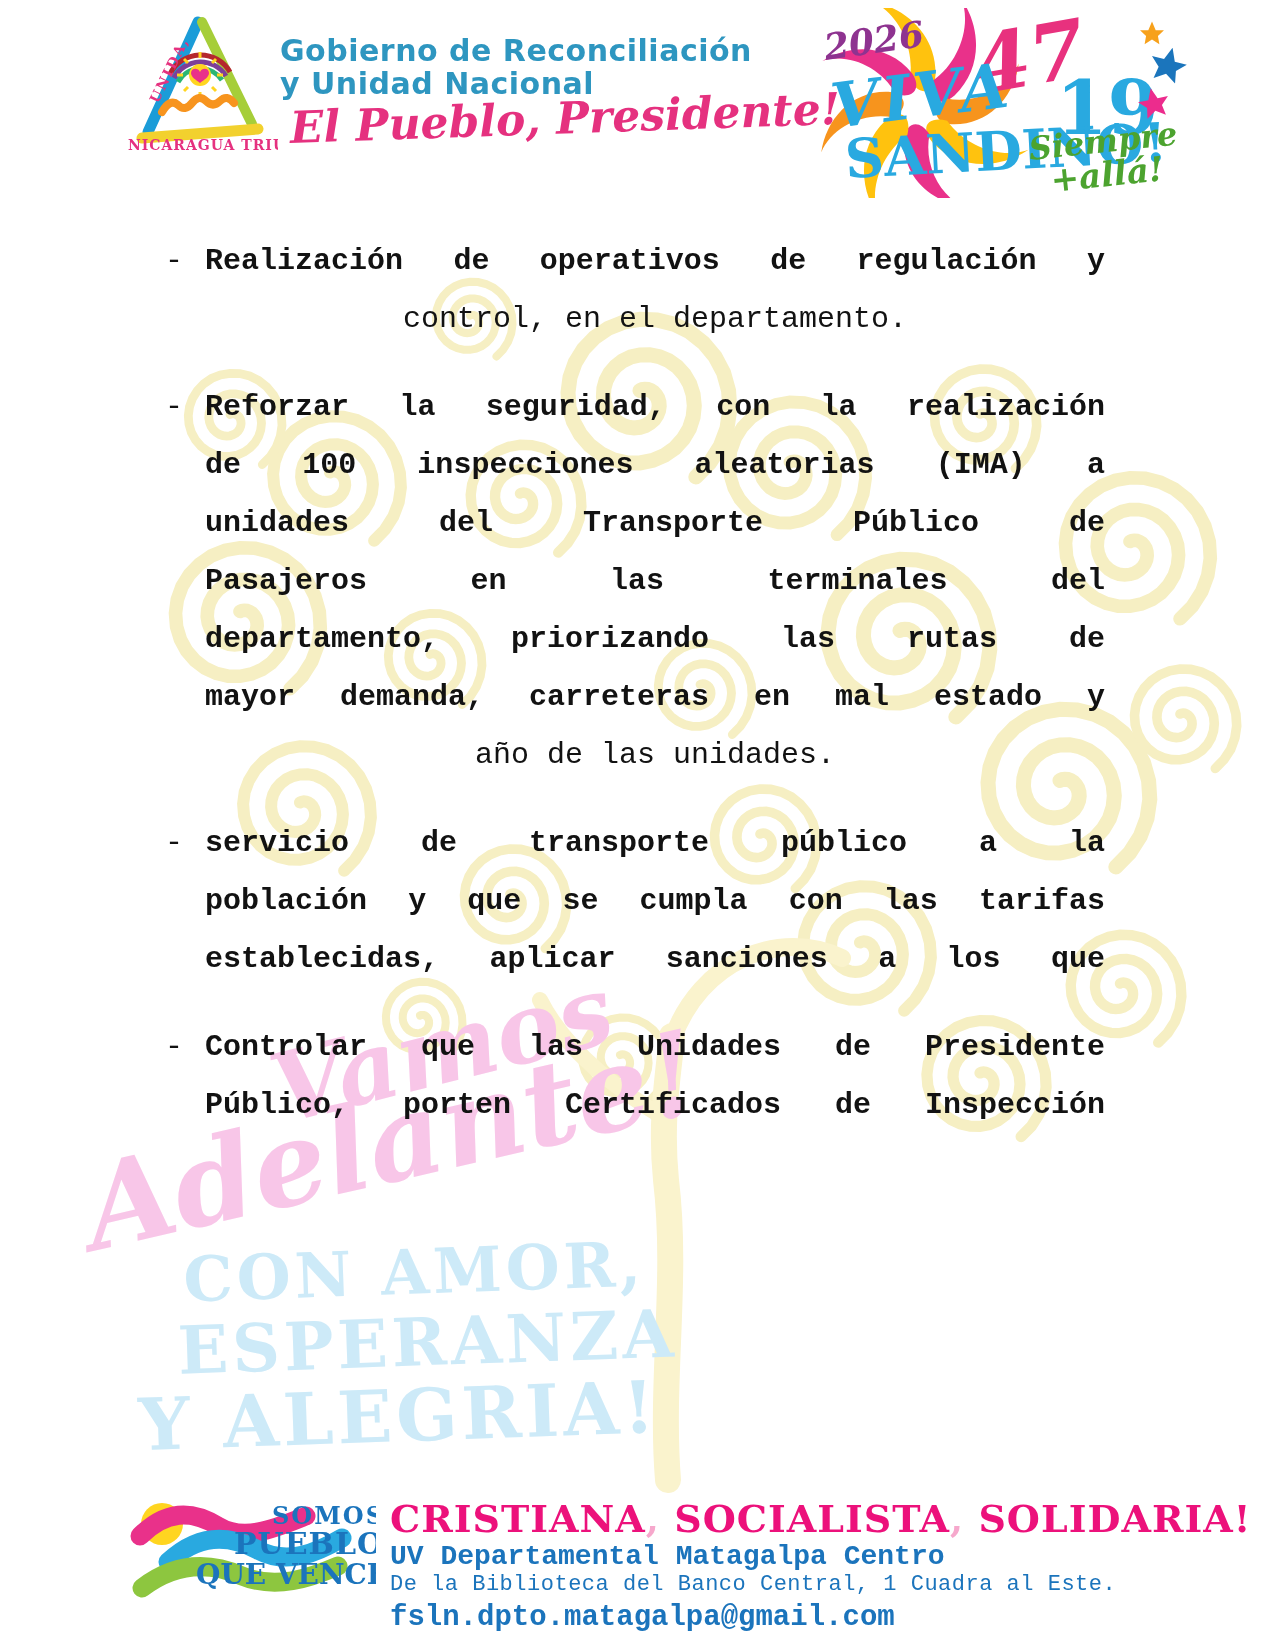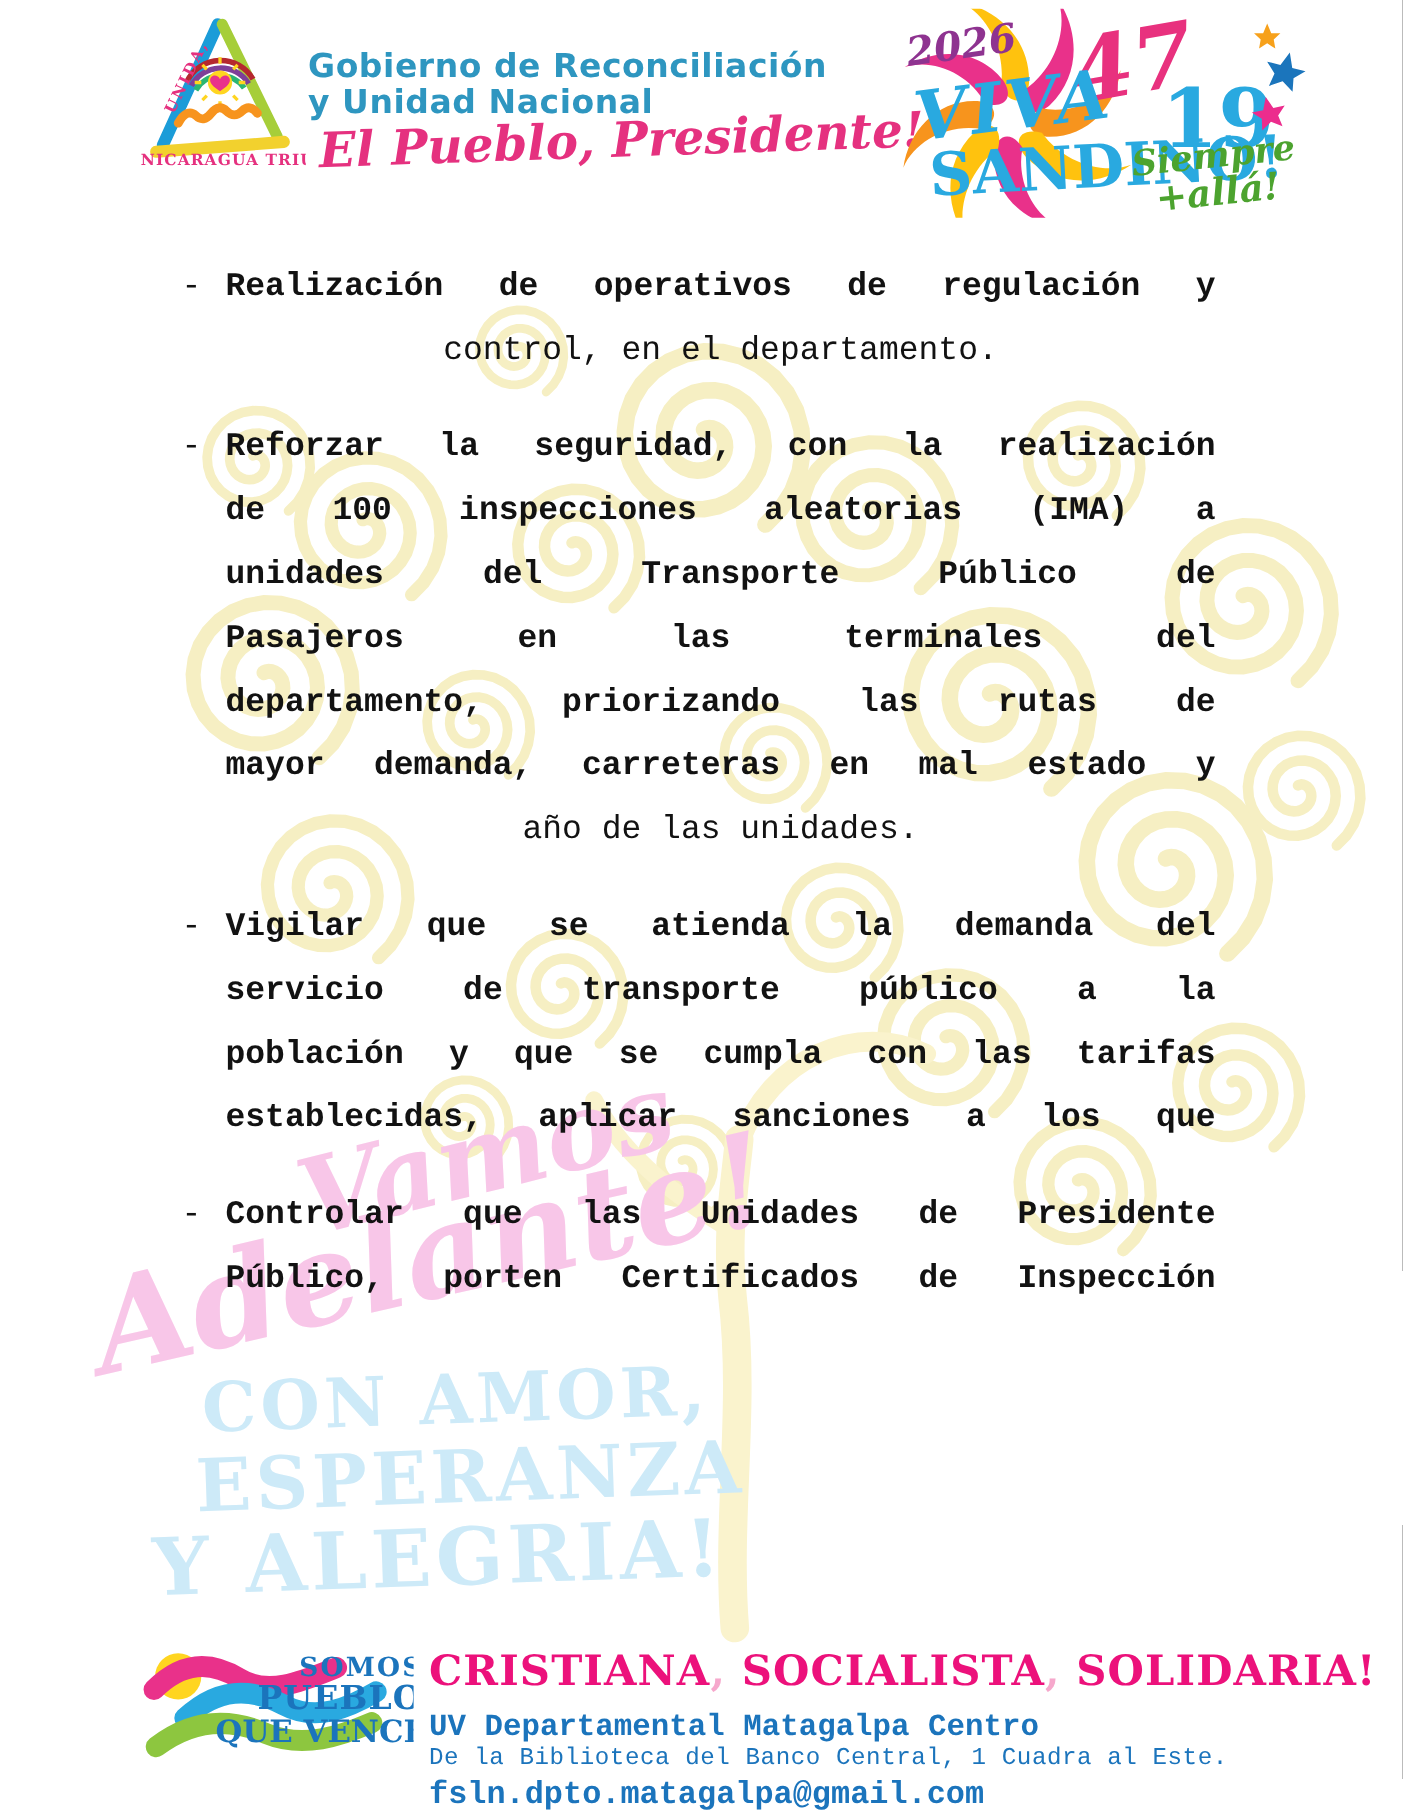--- a/index.html
+++ b/index.html
@@ -16,21 +16,21 @@
            font-family:"DejaVu Serif",serif;font-weight:bold;line-height:1;
            transform:rotate(-2deg);white-space:nowrap;}
   .wm-slab div{letter-spacing:4px;}
   .wm-slab .w1{font-size:62px;margin-left:58px;}
   .wm-slab .w2{font-size:66px;margin-left:50px;margin-top:6px;}
   .wm-slab .w3{font-size:72px;margin-left:8px;margin-top:4px;}
   
   .content{position:absolute;inset:0;z-index:1;}
   
   .hdr-left-logo{position:absolute;left:118px;top:12px;}
-  .hdr-text{position:absolute;left:280px;top:44px;}
+  .hdr-text{position:absolute;left:280px;top:34px;}
   .hdr-title{color:#2e96c0;font-family:"DejaVu Sans",sans-serif;font-weight:bold;
              font-size:30px;line-height:33px;letter-spacing:.5px;}
   .hdr-slogan{color:#e5317f;font-family:"DejaVu Serif",serif;font-style:italic;
               font-weight:bold;font-size:44px;margin-top:2px;margin-left:10px;
               transform:rotate(-2deg);transform-origin:left;white-space:nowrap;}
   .hdr-right-logo{position:absolute;left:800px;top:8px;}
   
   .body-text{position:absolute;left:165px;top:232px;width:940px;
              font-family:"Liberation Mono","DejaVu Sans Mono",monospace;
              font-size:30px;line-height:58px;color:#121212;}
@@ -39,21 +39,21 @@
   .btext{width:900px;flex:1;}
   .bline{text-align:center;}
   .bline.just{text-align:justify;text-align-last:justify;font-weight:bold;}
   
   .ftr-logo{position:absolute;left:126px;top:1478px;}
   .ftr-block{position:absolute;left:390px;top:1496px;}
   .ftr-slogan{font-family:"DejaVu Serif",serif;font-weight:bold;font-size:38px;
               color:#ec117b;white-space:nowrap;letter-spacing:1px;}
   .ftr-slogan .comma{color:#f6a8cc;}
   .ftr-org{font-family:"Liberation Mono","DejaVu Sans Mono",monospace;font-weight:bold;
-           color:#1b74bc;font-size:28px;margin-top:14px;}
+           color:#1b74bc;font-size:28px;margin-top:0;}
   .ftr-addr{font-family:"Liberation Mono","DejaVu Sans Mono",monospace;
             color:#1b74bc;font-size:22px;margin-top:0;letter-spacing:.5px;}
   .ftr-email{font-family:"Liberation Mono","DejaVu Sans Mono",monospace;font-weight:bold;
              color:#1b74bc;font-size:29px;margin-top:4px;}
   svg text{font-family:"DejaVu Serif",serif;}
 </style>
 </head>
 <body>
 
 <div class="page">
@@ -184,21 +184,20 @@
             <div class="bline just">unidades del Transporte Público de</div>
             <div class="bline just">Pasajeros en las terminales del</div>
             <div class="bline just">departamento, priorizando las rutas de</div>
             <div class="bline just">mayor demanda, carreteras en mal estado y</div>
             <div class="bline">año de las unidades.</div>
           </div>
         </div>
         <div class="bullet">
           <span class="dash">-</span>
           <div class="btext">
-            <div class="bline just">Vigilar que se atienda la demanda del</div>
             <div class="bline just">servicio de transporte público a la</div>
             <div class="bline just">población y que se cumpla con las tarifas</div>
             <div class="bline just">establecidas, aplicar sanciones a los que</div>
           </div>
         </div>
         <div class="bullet">
           <span class="dash">-</span>
           <div class="btext">
             <div class="bline just">Controlar que las Unidades de Presidente</div>
             <div class="bline just">Público, porten Certificados de Inspección</div>

